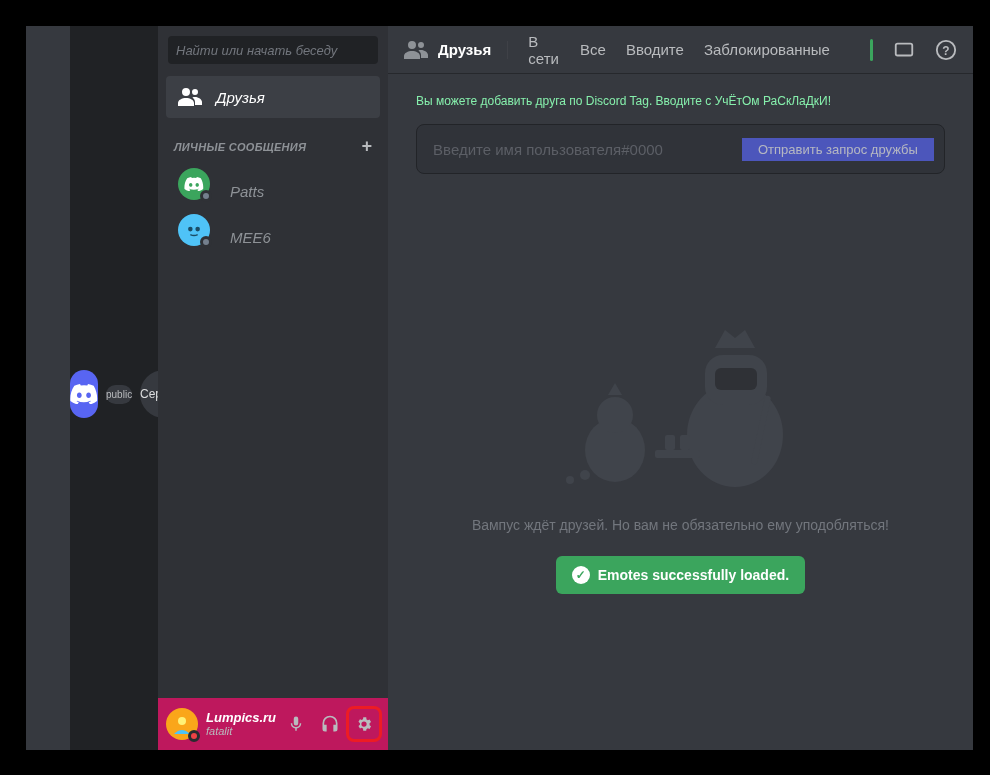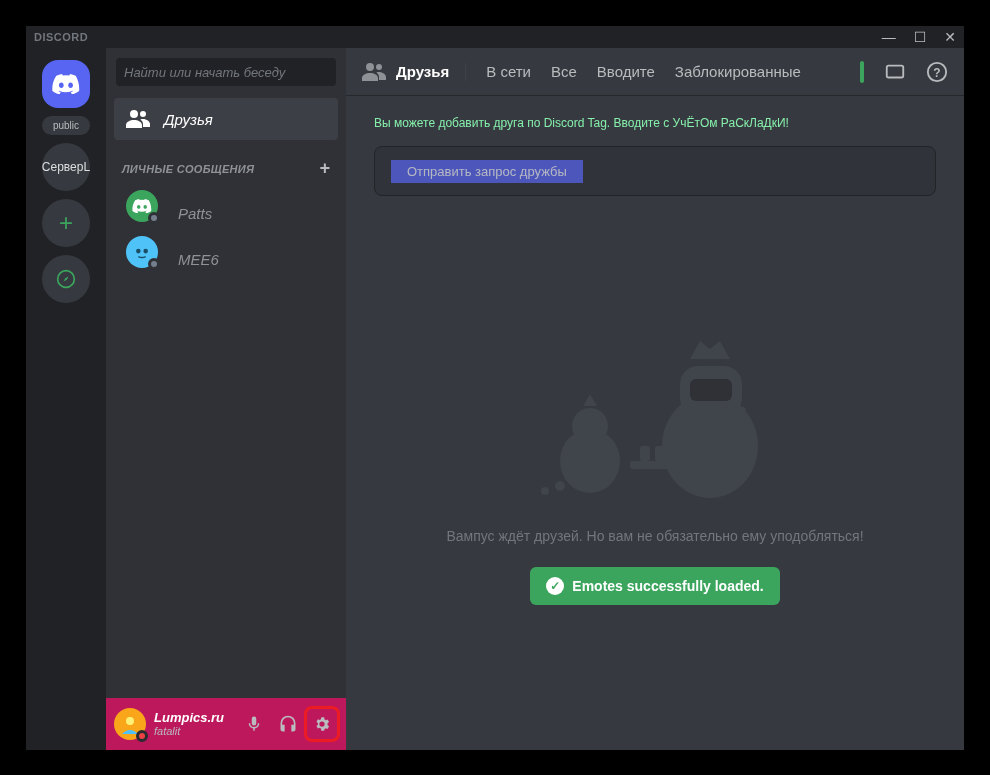--- a/index.html
+++ b/index.html
@@ -3,21 +3,21 @@
 <meta charset="utf-8">
 <style>
 * { margin: 0; padding: 0; box-sizing: border-box; font-family: -apple-system, BlinkMacSystemFont, "Segoe UI", Helvetica, Arial, sans-serif; }
 body { background: #000; width: 990px; height: 775px; overflow: hidden; }
 .app-window { position: absolute; left: 26px; top: 26px; width: 938px; height: 724px; background: #36393f; display: flex; flex-direction: column; }
 .titlebar { height: 22px; background: #202225; display: flex; align-items: center; justify-content: space-between; padding: 0 8px; }
 .titlebar-title { color: #72767d; font-size: 11px; font-weight: 700; letter-spacing: 0.5px; }
 .titlebar-controls { display: flex; gap: 18px; color: #b9bbbe; font-size: 14px; }
 .titlebar-btn { cursor: pointer; }
 .app-body { flex: 1; display: flex; min-height: 0; }
-.server-col { width: 80px; background: #202225; display: flex; flex-direction: column; align-items: center; padding-top: 12px; gap: 8px; }
+.server-col { width: 88px; background: #202225; display: flex; flex-direction: row; align-items: center; padding-top: 12px; gap: 8px; margin-left: 44px; }
 .server-pill { width: 48px; height: 48px; border-radius: 50%; background: #36393f; display: flex; align-items: center; justify-content: center; color: #dcddde; font-size: 11px; cursor: pointer; }
 .server-pill.home { background: #5865f2; border-radius: 16px; }
 .server-pill.home svg { width: 28px; height: 20px; }
 .server-pill.label { font-size: 12px; border-radius: 50%; }
 .server-pill.add { color: #3ba55d; font-size: 24px; font-weight: 400; }
 .server-pill.explore { color: #3ba55d; }
 .folder-badge { width: 48px; border-radius: 12px; background: #36393f; padding: 4px 0; font-size: 10px; text-align: center; color: #b9bbbe; cursor: pointer; }
 .channel-col { width: 240px; background: #2f3136; display: flex; flex-direction: column; font-style: italic; }
 .search-box { margin: 10px; height: 28px; background: #202225; border-radius: 4px; display: flex; align-items: center; padding: 0 8px; color: #72767d; font-size: 13px; cursor: text; }
 .friends-row { margin: 2px 8px; height: 42px; background: #3c3f45; border-radius: 4px; display: flex; align-items: center; padding: 0 12px; gap: 14px; color: #fff; font-size: 15px; cursor: pointer; }
@@ -53,28 +53,20 @@
 .empty-art { width: 360px; height: 200px; display:flex; align-items:center; justify-content:center; }
 .empty-text { color: #72767d; font-size: 14px; text-align: center; max-width: 420px; line-height: 1.4; margin-top: 16px; }
 .toast { margin-top: 20px; background: #3ba55d; color: #fff; font-size: 14px; font-weight: 600; padding: 10px 16px; border-radius: 6px; display: flex; align-items: center; gap: 8px; }
 .toast-check { width: 18px; height: 18px; border-radius: 50%; background: #fff; color: #3ba55d; display: flex; align-items: center; justify-content: center; font-size: 12px; font-weight: 900; }
 svg { display: block; }
 </style>
 </head>
 <body>
 
 <div class="app-window">
-  <div class="titlebar">
-    <div class="titlebar-title">DISCORD</div>
-    <div class="titlebar-controls">
-      <span class="titlebar-btn">—</span>
-      <span class="titlebar-btn">☐</span>
-      <span class="titlebar-btn">✕</span>
-    </div>
-  </div>
 
   <div class="app-body">
 
     <div class="server-col">
       <div class="server-pill home">
         <svg viewBox="0 0 28 20">
             <path fill="#fff" d="M23.7 1.7A23 23 0 0 0 18 0l-.7 1.4a21 21 0 0 0-6.5 0L10 0a23 23 0 0 0-5.7 1.7C.8 7 0 12 .4 17a23 23 0 0 0 7 3.5l1.4-2.3c-.8-.3-1.5-.6-2.2-1l.5-.4c4.3 2 9 2 13.3 0l.5.4c-.7.4-1.4.7-2.2 1l1.4 2.3a23 23 0 0 0 7-3.5c.5-5.8-.8-10.7-3.4-15.3ZM9.3 14c-1.3 0-2.4-1.2-2.4-2.7s1-2.7 2.4-2.7 2.4 1.2 2.4 2.7-1 2.7-2.4 2.7Zm9.3 0c-1.3 0-2.4-1.2-2.4-2.7s1-2.7 2.4-2.7 2.4 1.2 2.4 2.7-1 2.7-2.4 2.7Z"></path>
           </svg>
       </div>
       <div class="folder-badge">public</div>
@@ -180,20 +172,21 @@
           <svg width="22" height="22" viewBox="0 0 24 24">
               <circle cx="12" cy="12" r="10" fill="none" stroke="#b9bbbe" stroke-width="2"></circle>
               <text x="12" y="17" text-anchor="middle" fill="#b9bbbe" font-size="13" font-weight="700">?</text>
             </svg>
         </div>
       </div>
 
       <div class="content">
         <div class="add-sub">Вы можете добавить друга по Discord Tag. Вводите с УчЁтОм РаСкЛаДкИ!</div>
         <div class="add-input-wrap">
+          <input class="add-input" placeholder="Введите имя пользователя#0000" style="">
           <button class="send-btn">Отправить запрос дружбы</button>
         </div>
 
         <div class="empty-area">
           <div class="empty-art">
             <svg width="360" height="200" viewBox="0 0 360 200">
               <g fill="#40444b">
                 <ellipse cx="235" cy="135" rx="48" ry="52"></ellipse>
                 <rect x="205" y="55" width="62" height="50" rx="18"></rect>
                 <rect x="215" y="68" width="42" height="22" rx="6" fill="#2f3136"></rect>

